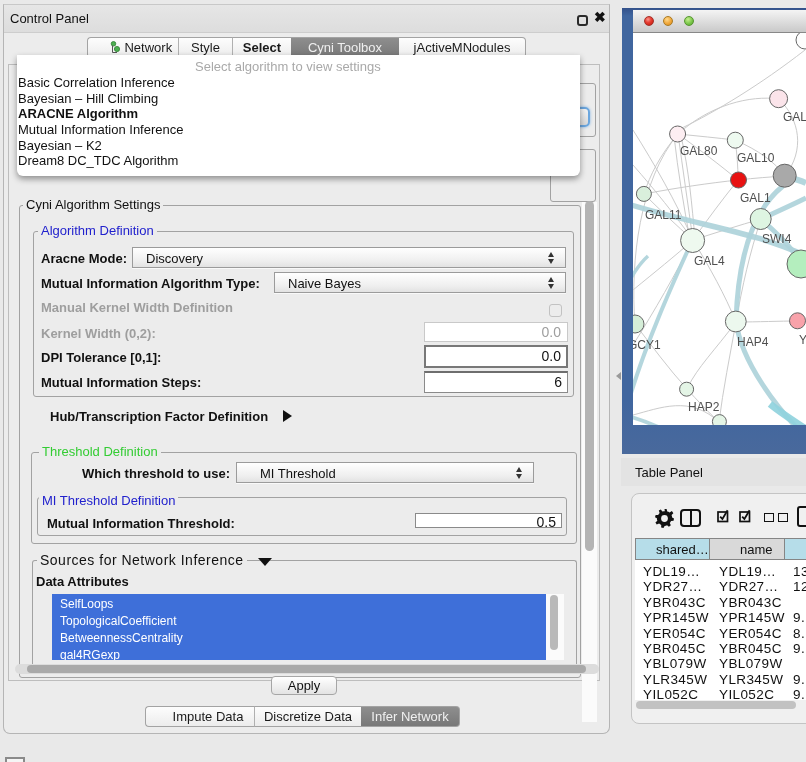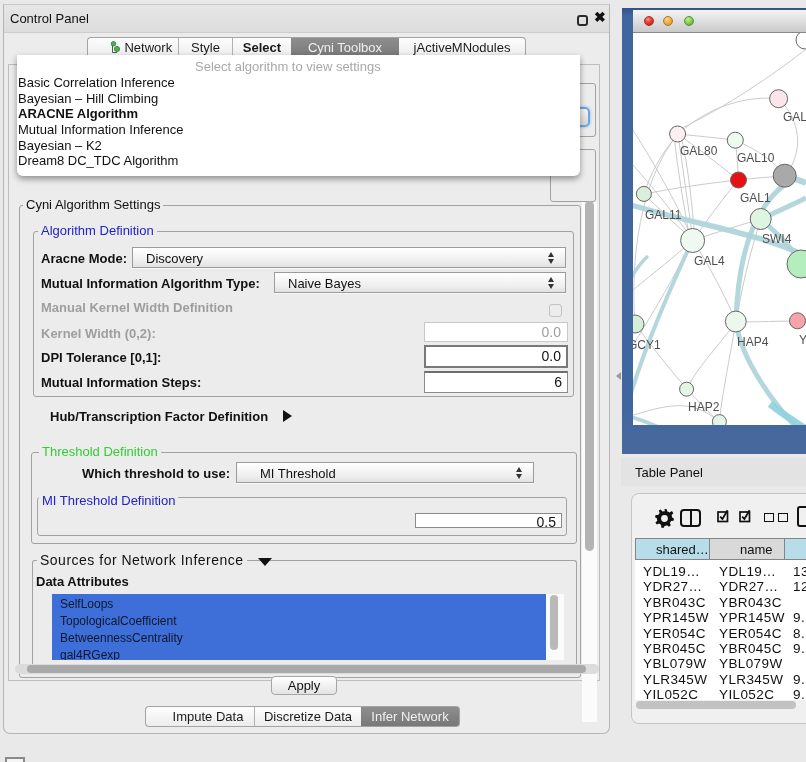--- a/index.html
+++ b/index.html
@@ -125,28 +125,29 @@
           <span class="ct" style="left:23px;">MI Threshold</span>
         <div class="arrows" style="right:10px;top:4px;">
             <div class="up"></div>
             <div class="dn"></div>
           </div>
         </div>
 
       <div class="group" style="left:28px;top:432px;width:530px;height:39px;"></div>
       <div class="glabel" style="left:30px;top:429px;color:#2121cd;">MI Threshold Definition</div>
 
+      <div class="lbl b" style="left:38px;top:451px;">Mutual Information Threshold:</div>
       <div class="field" style="left:406px;top:448px;width:147px;height:15px;border:1px solid #8a8a8a;line-height:17px;padding-right:5px;">0.5</div>
 
       <div class="group" style="left:23px;top:495px;width:545px;height:109px;border-bottom:none;border-radius:3px 3px 0 0;"></div>
       <div class="glabel" style="left:28px;top:489px;font-size:14px;letter-spacing:0.5px;text-align:right;">Sources for Network Inference</div>
       <div class="abs" style="left:249px;top:493px;width:0;height:0;border-top:8px solid #111;border-left:7px solid transparent;border-right:7px solid transparent;"></div>
       <div class="lbl b" style="left:27px;top:509px;">Data Attributes</div>
 
-      <div class="abs" style="left:43px;top:529px;width:494px;height:66px;background:#3e6fd9;color:#0f172a;font-size:12px;overflow:hidden;">
+      <div class="abs" style="left:43px;top:529px;width:494px;height:66px;background:#3e6fd9;color:#ffffff;font-size:12px;overflow:hidden;">
         <div style="padding:2px 0 0 8px;line-height:16.9px;">SelfLoops<br>TopologicalCoefficient<br>BetweennessCentrality<br>gal4RGexp</div>
       </div>
       <div class="abs" style="left:537px;top:529px;width:18px;height:66px;background:#fbfbfb;"></div>
       <div class="abs" style="left:541px;top:530px;width:8px;height:55px;background:#b9b9b9;border-radius:4px;"></div>
       <div class="abs" style="left:572.5px;top:137px;width:15px;height:520px;background:#fbfbfb;"></div>
       <div class="abs" style="left:575.5px;top:136px;width:9px;height:350px;background:#b4b4b4;border-radius:5px;"></div>
 
       <div class="abs" style="left:6px;top:599px;width:584px;height:10px;background:#dcdcdc;border-radius:5px;"></div>
       <div class="abs" style="left:18px;top:600px;width:559px;height:8px;background:#a9a9a9;border-radius:4px;"></div>
     </div>

